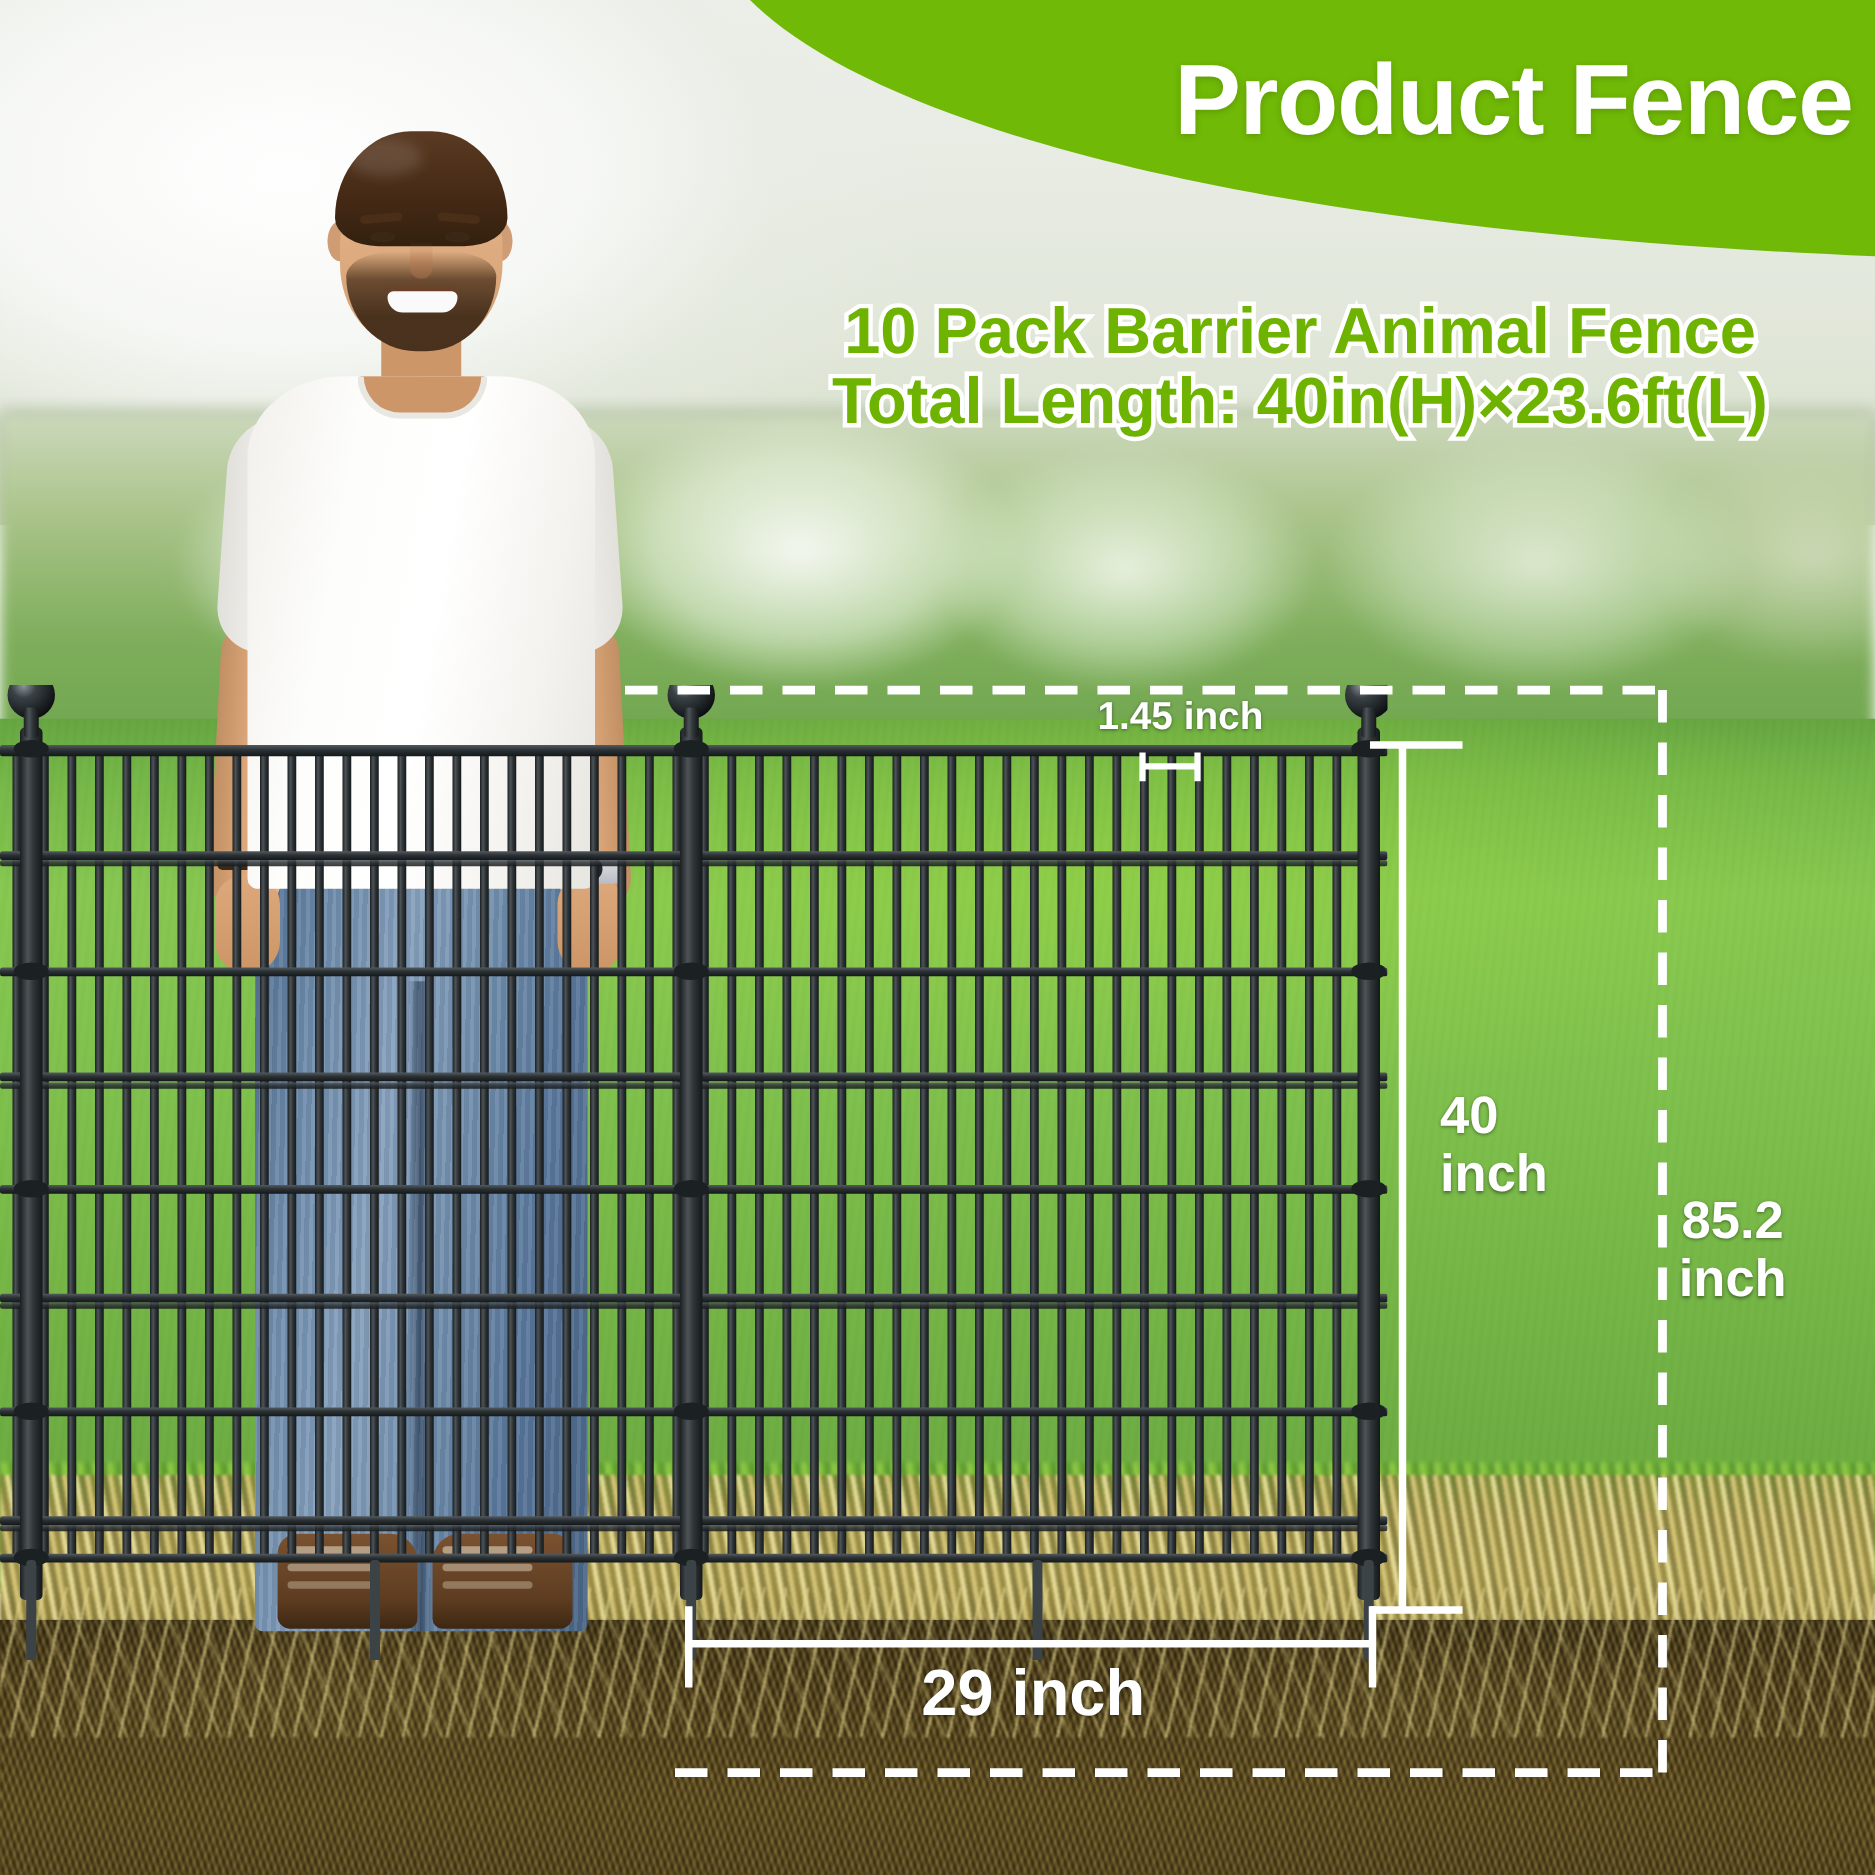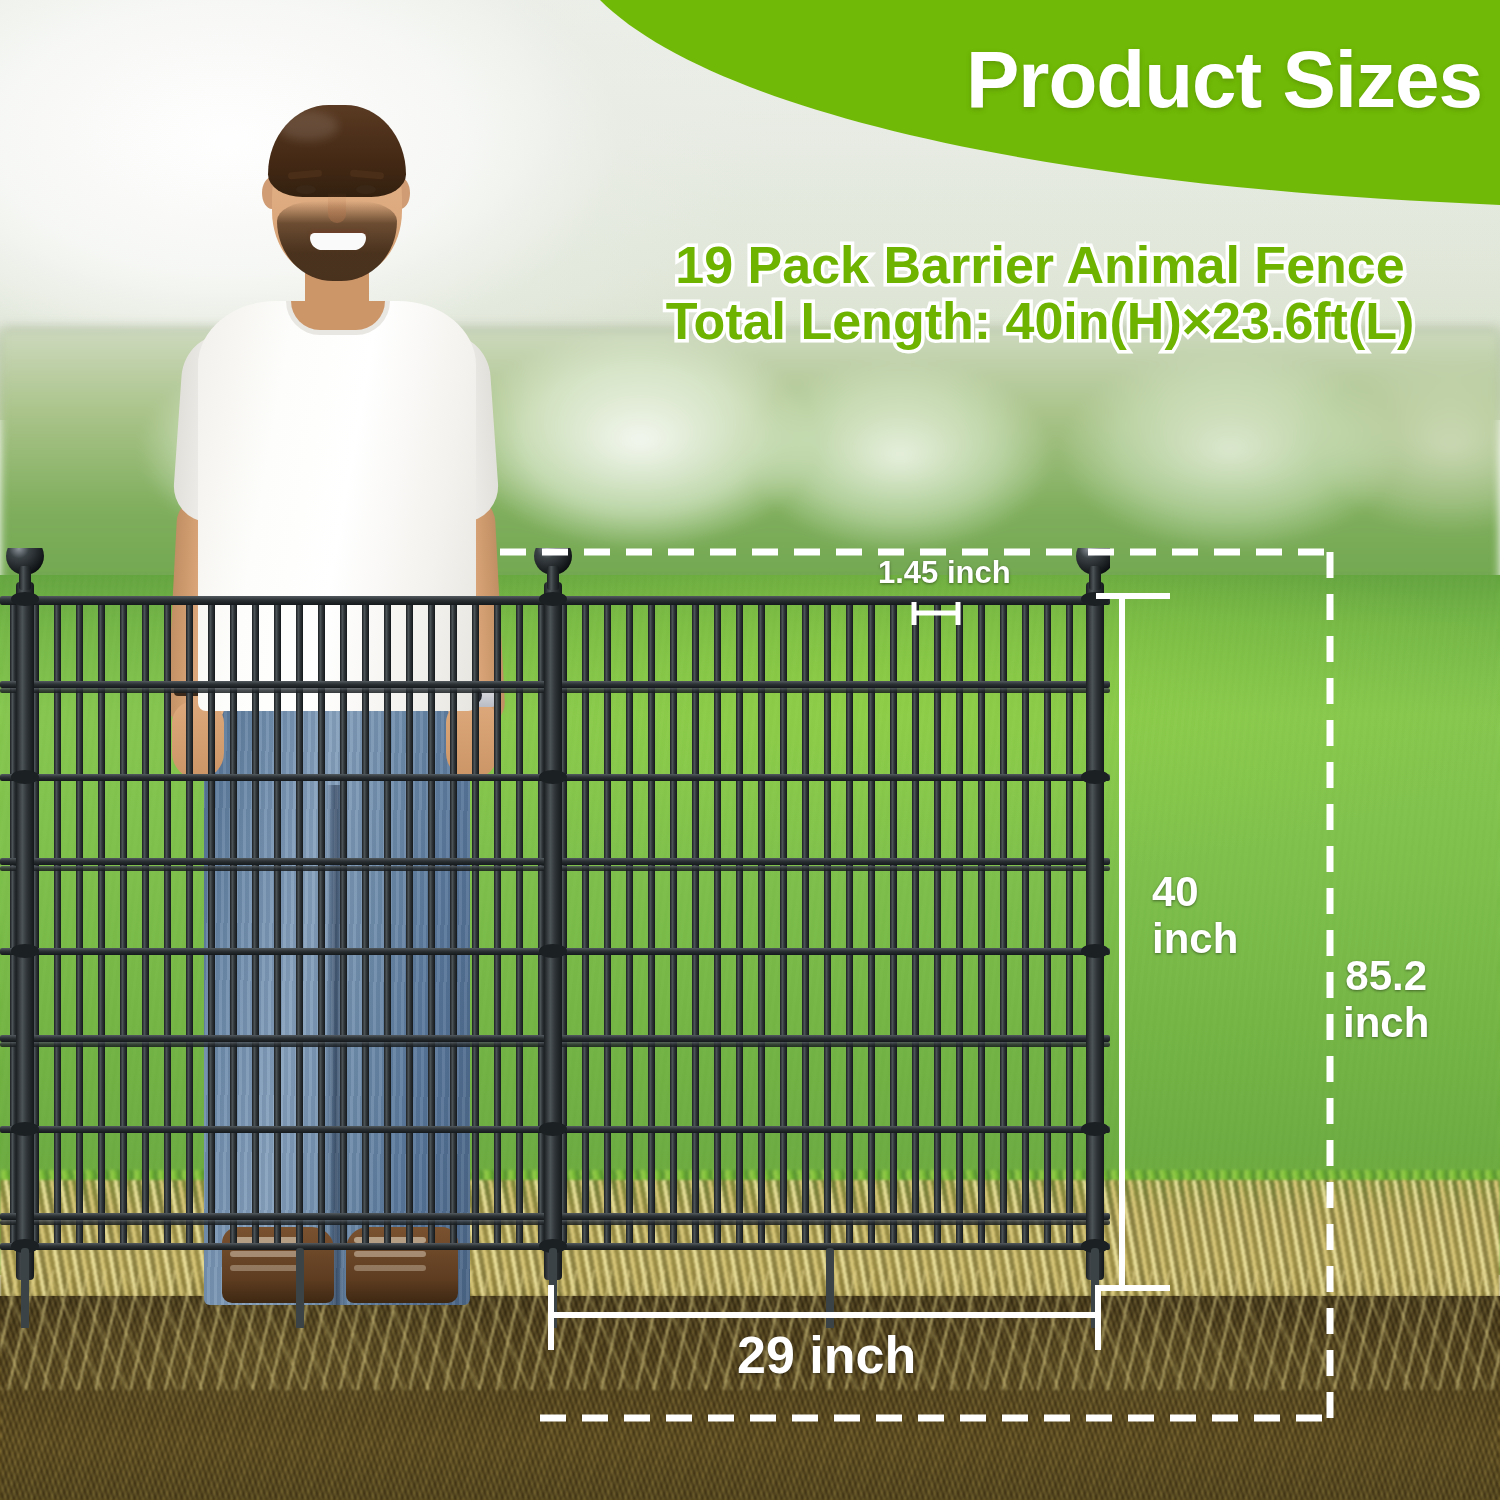--- a/index.html
+++ b/index.html
@@ -347,24 +347,24 @@
           <rect x="826" y="700" width="8" height="118" rx="3"></rect>
         </g>
     </svg>
   </div>
 
   <div class="banner">
     <svg width="1500" height="235" viewBox="0 0 1500 235" xmlns="http://www.w3.org/2000/svg">
       <path d="M1500,0 L600,0 C700,100 1000,185 1500,205 Z" fill="#70b906"></path>
     </svg>
   </div>
-  <div class="banner-title">Product Sizes</div>
+  <div class="banner-title">Product Fence</div>
 
   <div class="subhead">
-    <div>19 Pack Barrier Animal Fence</div>
+    <div>10 Pack Barrier Animal Fence</div>
     <div>Total Length: 40in(H)×23.6ft(L)</div>
   </div>
 
   <div class="dims">
     <svg width="1500" height="1500" viewBox="0 0 1500 1500" xmlns="http://www.w3.org/2000/svg">
 
       <g stroke="#ffffff" stroke-width="7" stroke-dasharray="26 16" fill="none">
         <path d="M500,552 L1330,552"></path>
       </g>
 

